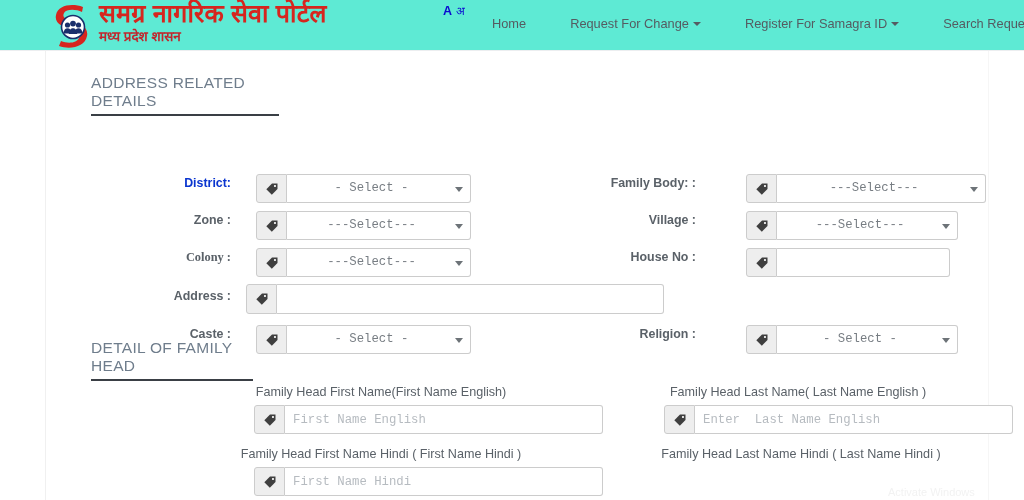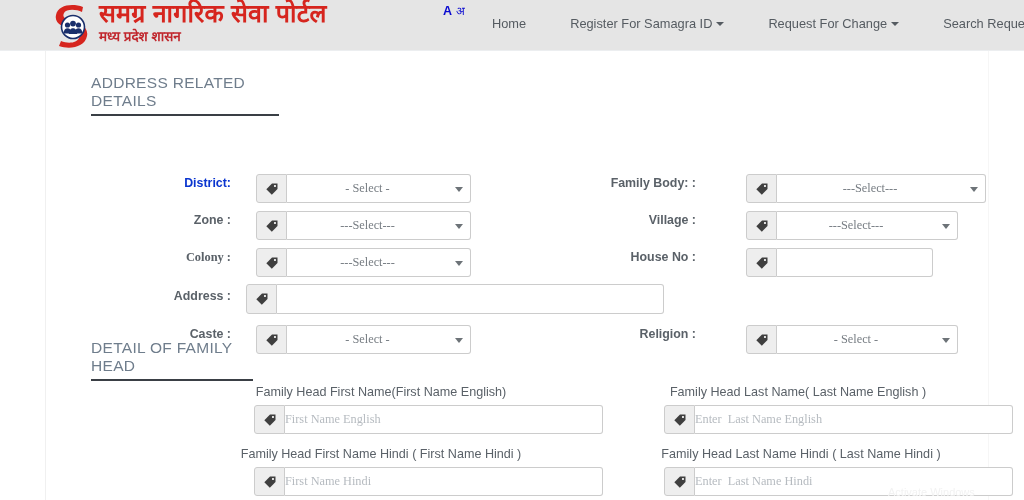--- a/index.html
+++ b/index.html
@@ -8,21 +8,21 @@
     width: 1024px; height: 500px;
     overflow: hidden;
     background: #ffffff;
     font-family: "Liberation Sans", sans-serif;
   }
 
   
   .site-header {
     position: relative;
     height: 51px;
-    background: #e5e5e5;
+    background: #5eead4;
     border-bottom: 1px solid #eceef0;
     display: flex;
     align-items: flex-start;
   }
   .brand {
     position: absolute;
     left: 52px;
     top: 0px;
     display: flex;
     align-items: flex-start;
@@ -152,24 +152,24 @@
     justify-content: center;
   }
   .addon svg { display: block; }
 
   .ctl {
     flex: 1 1 auto;
     border: 1px solid #ccc;
     border-left: none;
     border-radius: 0 3px 3px 0;
     background: #ffffff;
-    font-family: Liberation Serif, serif;
+    font-family: Liberation Mono, monospace;
     font-size: 12.3px;
     color: #777d83;
-    padding: 0 0;
+    padding: 0 8px;
     outline: none;
     height: 29px;
     line-height: 27px;
   }
   select.ctl {
     -webkit-appearance: none;
     -moz-appearance: none;
     appearance: none;
     text-align: center;
     text-align-last: center;
@@ -235,24 +235,24 @@
   <div class="lang-toggle">
     <span>A</span>
     <span class="hi">अ</span>
   </div>
 
   <nav class="main-nav">
     <div class="nav-item">
       <span>Home</span>
     </div>
     <div class="nav-item">
+      <span>Request For Change</span><span class="caret"></span>
+    </div>
+    <div class="nav-item">
       <span>Register For Samagra ID</span><span class="caret"></span>
-    </div>
-    <div class="nav-item">
-      <span>Request For Change</span><span class="caret"></span>
     </div>
     <div class="nav-item">
       <span>Search Requests</span>
     </div>
   </nav>
 </div>
 
 <div class="page-wrap">
  <div class="content-panel">
 
@@ -427,26 +427,17 @@
     <span class="addon">
       <svg width="14" height="14" viewBox="0 0 16 16">
             <path d="M1.5 8.2 L8 1.7 h6.3 v6.3 L7.8 14.5 Z" fill="#3f3f3f"></path>
             <circle cx="11.4" cy="4.6" r="1.25" fill="#ffffff"></circle>
           </svg>
     </span>
     <input class="ctl" type="text" placeholder="First Name Hindi" style="">
   </div>
 
   <div class="fh-title" style="left:580px; top:396px; width:350px;">Family Head Last Name Hindi ( Last Name Hindi )</div>
-  <div class="input-group" style="left:618px; top:416px; width:349px;">
-    <span class="addon">
-      <svg width="14" height="14" viewBox="0 0 16 16">
-            <path d="M1.5 8.2 L8 1.7 h6.3 v6.3 L7.8 14.5 Z" fill="#3f3f3f"></path>
-            <circle cx="11.4" cy="4.6" r="1.25" fill="#ffffff"></circle>
-          </svg>
-    </span>
-    <input class="ctl" type="text" placeholder="Enter  Last Name Hindi" style="">
-  </div>
 
  </div>
 </div>
 
 <div class="watermark">Activate Windows</div>
 
 </body></html>

